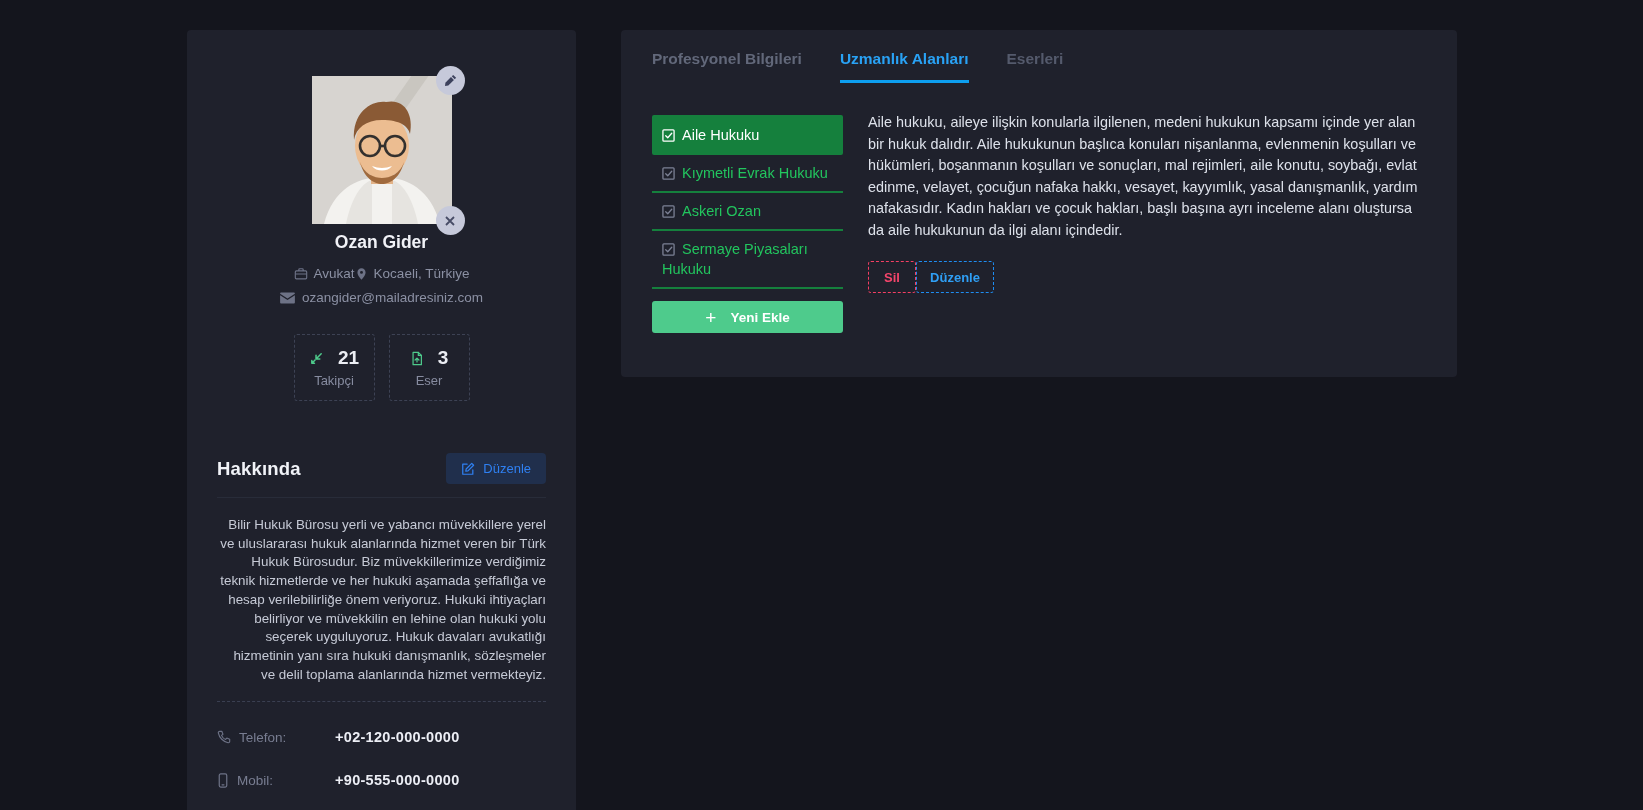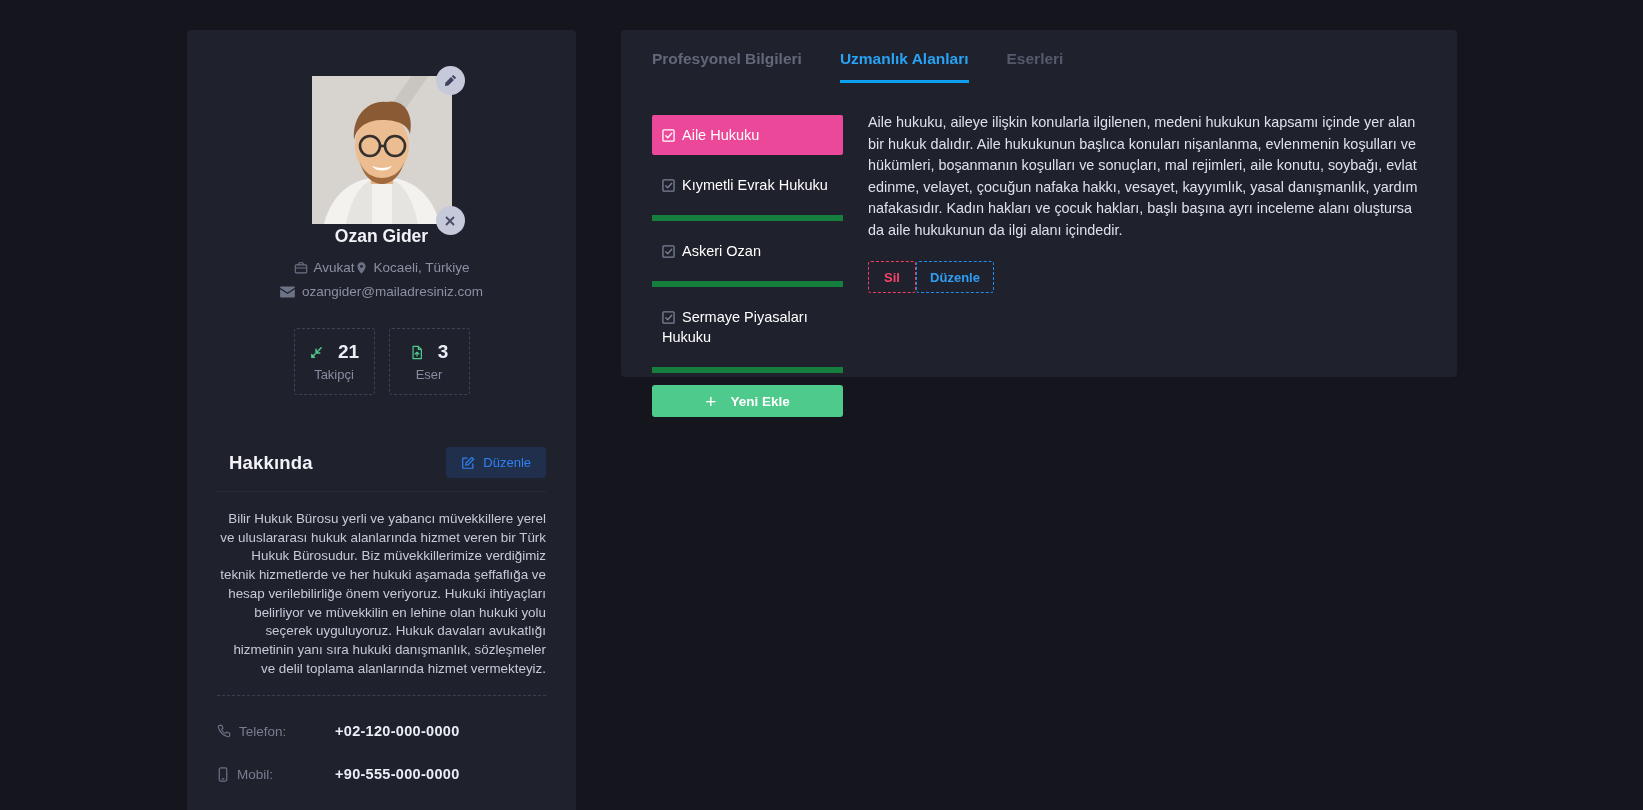--- a/index.html
+++ b/index.html
@@ -22,42 +22,42 @@
   .avatar-wrap { position:relative; width:140px; height:148px; margin:46px auto 0; }
   .avatar-img { width:140px; height:148px; background:#d8d5d1; }
   .avatar-edit-btn, .avatar-close-btn {
     position:absolute; width:29px; height:29px; border-radius:50%;
     background:#c6c9da; display:flex; align-items:center; justify-content:center;
     color:#3c415c; cursor:pointer; border:none;
   }
   .avatar-edit-btn { right:-13px; top:-10px; }
   .avatar-close-btn { right:-13px; bottom:-11px; font-size:15px; color:#474c66; }
 
-  .profile-name { text-align:center; margin-top:2px; font-size:17.5px; font-weight:bold; color:#f1f2f7; }
+  .profile-name { text-align:center; margin-top:8px; font-size:17.5px; font-weight:bold; color:#f1f2f7; }
   .profile-meta { display:flex; justify-content:center; margin-top:13px;
     color:#8b90a3; font-size:13.5px; }
   .meta-item { display:flex; align-items:center; gap:6px; }
   .meta-item svg { color:#6d7286; }
   .profile-email { display:flex; justify-content:center; align-items:center; gap:7px;
     margin-top:9px; color:#8b90a3; font-size:13.5px; }
   .profile-email svg { color:#6d7286; }
 
   .stats-row { display:flex; justify-content:center; gap:14px; margin-top:29px; }
   .stat-box {
     width:81px; height:67px; border:1px dashed #3d4254; border-radius:3px;
     display:flex; flex-direction:column; align-items:center; justify-content:center;
   }
   .stat-top { display:flex; align-items:center; gap:6px; }
   .stat-top svg { color:#4ecb8c; }
   .stat-value { font-size:19px; font-weight:bold; color:#eceef4;margin-left:8px; }
   .stat-label { margin-top:4px; font-size:13px; color:#878ca0; }
 
   .about-section { padding:0 30px; margin-top:52px; }
   .about-header { display:flex; justify-content:space-between; align-items:center; }
-  .about-title { font-size:18.5px; font-weight:bold; color:#f1f3f8; letter-spacing:.2px;margin-left:12px; }
+  .about-title { font-size:18.5px; font-weight:bold; color:#f1f3f8; letter-spacing:.2px; }
   .about-edit-btn {
     background:#202f4c; color:#2f80f2; border:none; border-radius:4px;
     height:31px; padding:0 15px; font-size:13px; font-family:inherit;
     display:flex; align-items:center; gap:8px; cursor:pointer;
   }
   .about-divider { border:none; border-top:1px solid #282c39; margin-top:13px; }
   .about-text { margin-top:18px; font-size:13.4px; line-height:18.7px; color:#c6cad6;text-align:right; }
   .about-dashed { border:none; border-top:1px dashed #3a3f51; margin-top:17px; }
 
   .contact-row { display:flex; align-items:center; margin-top:27px; }
@@ -74,26 +74,26 @@
     padding:0 31px;
   }
   .tabs-row { display:flex; gap:38px; padding-top:20px; }
   .tab { font-size:15.5px; color:#62687a; padding-bottom:12px; cursor:pointer; font-weight:bold; }
   .tab.dim { color:#545a6c; }
   .tab.active { color:#29a2f5; border-bottom:3px solid #0d9ff0; }
 
   .panel-content { display:flex; margin-top:32px; }
   .spec-list { width:191px; flex-shrink:0; }
   .spec-item {
-    padding:20px 10px; font-size:14.5px; line-height:20px; color:#ffffff;
-    border-bottom:6px solid #15803d; cursor:pointer;
+    padding:8px 10px; font-size:14.5px; line-height:20px; color:#22c55e;
+    border-bottom:2px solid #15803d; cursor:pointer;
   }
   .spec-item .cb { color:#7c8195; margin-right:7px; vertical-align:-2px; display:inline-block; }
   .spec-item.active {
-    background:#ec4899; color:#ffffff; padding:10px 10px; border-bottom:none; border-radius:2px;
+    background:#15803d; color:#ffffff; padding:10px 10px; border-bottom:none; border-radius:2px;
   }
   .spec-item.active .cb { color:#ffffff; }
   .add-btn {
     margin-top:12px; width:100%; height:32px; background:#4ecb8c; border:none; border-radius:3px;
     color:#ffffff; font-size:13.5px; font-weight:bold; font-family:inherit;
     display:flex; align-items:center; justify-content:center; gap:14px; cursor:pointer;
   }
   .add-btn .plus { font-size:19px; font-weight:normal; line-height:1; }
 
   .spec-detail { flex:1; margin-left:25px; display:flex; flex-direction:column; }

